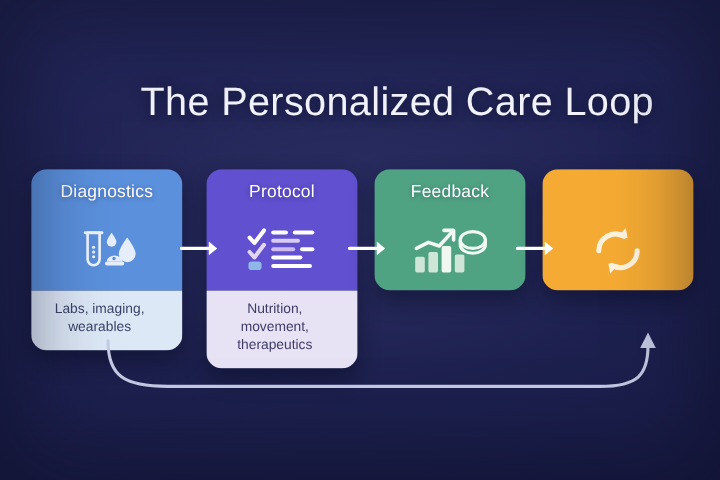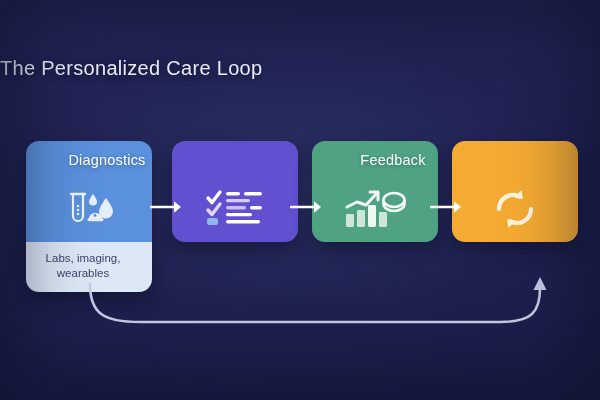--- a/index.html
+++ b/index.html
@@ -30,23 +30,23 @@
     inset: 0;
     pointer-events: none;
     box-shadow: inset 0 0 70px 18px rgba(12,14,38,0.55);
   }
 
   #title {
     position: absolute;
     top: 44px;
     left: 0;
     width: 545px;
-    text-align: left;
+    text-align: right;
     color: #f2f3fb;
-    font-size: 20px;
+    font-size: 33px;
     font-weight: 400;
     letter-spacing: 0.3px;
     text-shadow: 0 1px 10px rgba(10,12,40,0.65);
     white-space: nowrap;
   }
 
   
   .card {
     position: absolute;
     top: 141px;
@@ -63,21 +63,20 @@
     position: absolute;
     top: 11px;
     left: 0;
     width: 100%;
     text-align: center;
     color: #ffffff;
     font-size: 14.5px;
     font-weight: 400;
     letter-spacing: 0.2px;
     text-shadow: 0 1px 4px rgba(20,22,60,0.35);
-    margin-left: 18px;
   }
   .card .iconwrap {
     position: absolute;
     top: 42px;
     left: 0;
     width: 100%;
     display: flex;
     justify-content: center;
     align-items: center;
     height: 52px;
@@ -151,20 +150,21 @@
           <rect x="28.5" y="29" width="16" height="3.2" rx="1.6" fill="#e6eefb"></rect>
           <circle cx="36" cy="26.4" r="1.4" fill="#5b90dc"></circle>
         </svg>
       </div>
     </div>
     <div class="bottom">Labs, imaging, wearables</div>
   </div>
 
   <div class="card" id="card-1">
     <div class="top">
+      <div class="cap">Protocol</div>
       <div class="iconwrap">
         <svg width="62" height="42" viewBox="0 0 62 42" fill="none">
 
           <path d="M4 10 l4 4.5 L16 4" stroke="#ffffff" stroke-width="3.4" stroke-linecap="round" stroke-linejoin="round" fill="none"></path>
 
           <path d="M4 22 l4 4.5 L16 16" stroke="#e2d7f3" stroke-width="3.4" stroke-linecap="round" stroke-linejoin="round" fill="none"></path>
 
           <rect x="3" y="30" width="11" height="7" rx="2.6" fill="#8fb7e8"></rect>
 
           <rect x="22" y="4" width="14" height="3.4" rx="1.7" fill="#ffffff"></rect>
@@ -172,20 +172,21 @@
           <rect x="22" y="11" width="24" height="3.2" rx="1.6" fill="#d8cdf0"></rect>
 
           <rect x="22" y="18" width="20" height="3.4" rx="1.7" fill="#cdbced"></rect>
           <rect x="46" y="18" width="12" height="3.4" rx="1.7" fill="#ffffff"></rect>
           <rect x="22" y="25" width="26" height="3.2" rx="1.6" fill="#ffffff"></rect>
 
           <rect x="22" y="32" width="34" height="3.4" rx="1.7" fill="#ffffff"></rect>
         </svg>
       </div>
     </div>
+    <div class="bottom">Nutrition, movement, therapeutics</div>
   </div>
 
   <div class="card" id="card-2">
     <div class="top">
       <div class="cap">Feedback</div>
       <div class="iconwrap">
         <svg width="62" height="42" viewBox="0 0 62 42" fill="none">
 
           <rect x="2" y="26" width="8" height="13" rx="1.4" fill="#cfe5d8"></rect>
           <rect x="13" y="22" width="8" height="17" rx="1.4" fill="#cfe5d8"></rect>

